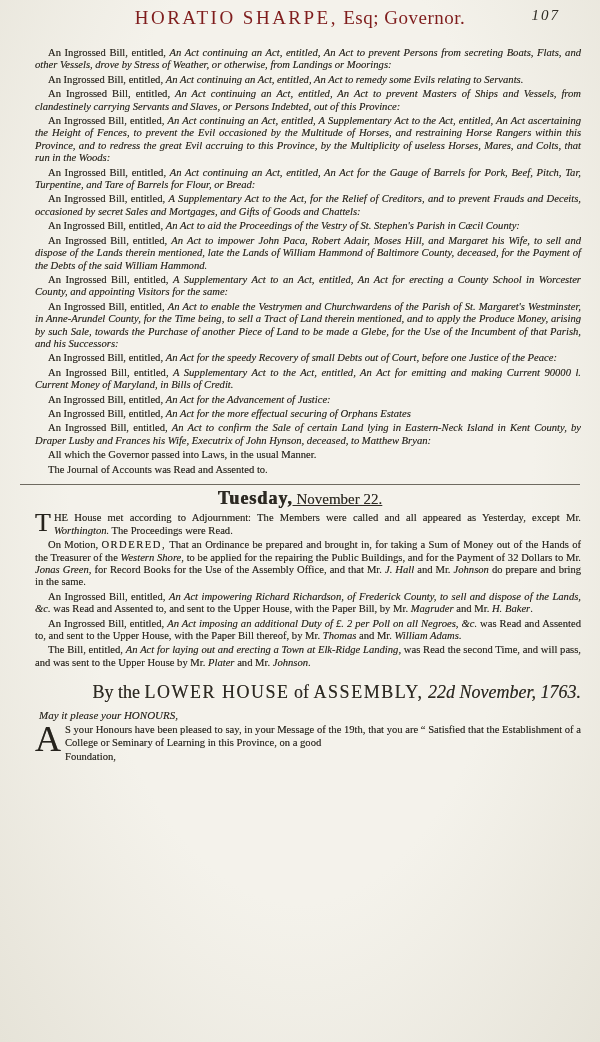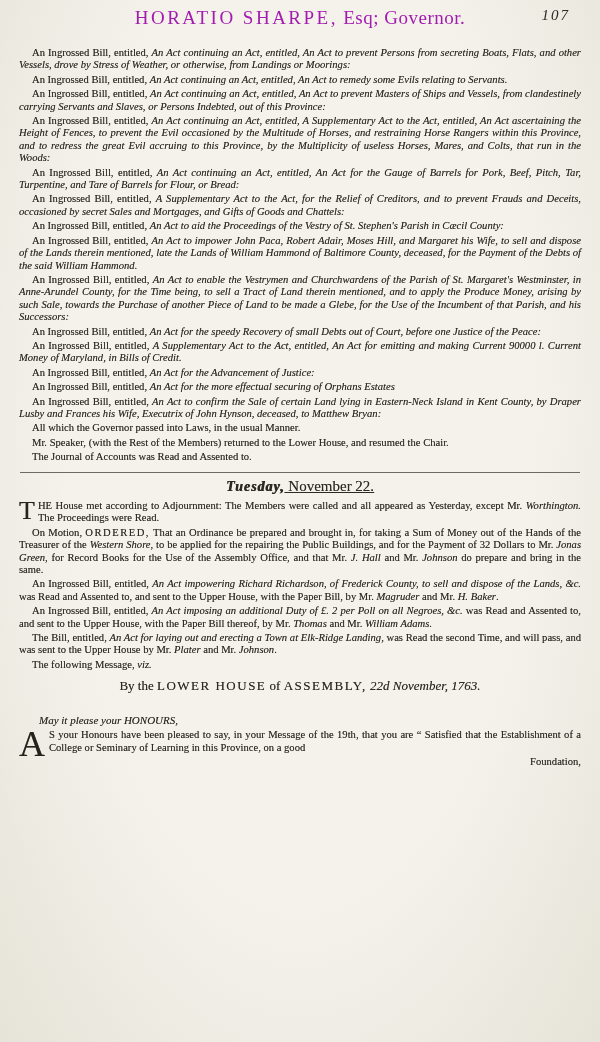--- a/index.html
+++ b/index.html
@@ -6,58 +6,57 @@
   body {
     width: 600px; height: 1042px; overflow: hidden;
     background: radial-gradient(ellipse at 50% 40%, #f4f2eb 55%, #e6e3d8 100%);
     font-family: "Liberation Serif", "DejaVu Serif", serif;
     color: #2d2a23;
   }
   .page { width: 600px; height: 1042px; position: relative; }
   .page-header { position: relative; padding-top: 7px; height: 32px; }
   .page-title {
     margin: 0; text-align: center; font-weight: normal;
-    font-size: 19px; letter-spacing: 2.5px; color: #a21caf;
+    font-size: 19px; letter-spacing: 2.5px; color: #7f1d1d;
   }
   .title-rest { letter-spacing: 0.5px; }
   .page-number {
-    position: absolute; right: 30px; top: 7px;
+    position: absolute; right: 40px; top: 7px;
     font-size: 15px; font-style: italic; letter-spacing: 2px;
   }
   .page-body {
     padding: 8px 19px 0 19px;
     font-size: 10.6px; line-height: 12.4px;
     text-align: justify;
     text-shadow: 0 0 0.3px rgba(45,40,30,0.55);
   }
-  .para { margin: 0 0 2px 0; text-indent: 13px; }
+  .para { margin: 0 0 2px 16px; text-indent: 13px; }
   .para.noindent { text-indent: 0; }
   .seg-r { font-style: normal; }
   .seg-i { font-style: italic; }
   .seg-c { letter-spacing: 1.5px; }
   .dropcap {
     float: left; font-size: 26px; line-height: 20px;
     padding: 1px 3px 0 0; color: #26231d;
   }
   .dropcap.big { font-size: 36px; line-height: 28px; padding-right: 4px; }
   .section-rule { border: 0; border-top: 1px solid #6e6a60; margin: 8px 1px 7px 1px; }
   .section-heading { text-align: center; font-weight: normal; margin: 0 0 7px 0; font-size: 15px; }
   .blackletter {
-    font-weight: bold; font-size: 14px;
+    font-weight: bold; font-size: 18px;
     text-shadow: 0.6px 0 0 currentColor;
     letter-spacing: 1px;
-    font-style: italic;
   }
   .heading-date { font-size: 15px; text-decoration: underline; }
   .para.assembly {
-    text-align: center; text-indent: 0;
-    font-size: 13px; margin: 9px 0 6px 0;
+    text-align: right; text-indent: 0;
+    font-size: 18px; margin: 17px 0 6px 0;
   }
-  .para.salutation { text-indent: 20px; font-size: 11px; margin: 21px 0 3px 0; }
-  .para.catchword { text-align: right; text-indent: 0; margin-top: 0; }
+  .para.salutation { text-indent: 20px; font-size: 11px; margin: 10px 0 3px 0; }
+  .para.catchword { text-indent: 0; margin-top: 0; }
 </style>
 </head>
 <body>
 
 <div class="page">
 
   <header class="page-header">
     <h1 class="page-title">
       <span class="title-caps">HORATIO SHARPE,</span><span class="title-rest"> Esq; Governor.</span>
     </h1>
@@ -68,44 +67,43 @@
 
     <section class="section">
         <p class="para"><span class="seg-r">An Ingrossed Bill, entitled, </span><span class="seg-i">An Act continuing an Act, entitled, An Act to prevent Persons from secreting Boats, Flats, and other Vessels, drove by Stress of Weather, or otherwise, from Landings or Moorings:</span></p>
         <p class="para"><span class="seg-r">An Ingrossed Bill, entitled, </span><span class="seg-i">An Act continuing an Act, entitled, An Act to remedy some Evils relating to Servants.</span></p>
         <p class="para"><span class="seg-r">An Ingrossed Bill, entitled, </span><span class="seg-i">An Act continuing an Act, entitled, An Act to prevent Masters of Ships and Vessels, from clandestinely carrying Servants and Slaves, or Persons Indebted, out of this Province:</span></p>
         <p class="para"><span class="seg-r">An Ingrossed Bill, entitled, </span><span class="seg-i">An Act continuing an Act, entitled, A Supplementary Act to the Act, entitled, An Act ascertaining the Height of Fences, to prevent the Evil occasioned by the Multitude of Horses, and restraining Horse Rangers within this Province, and to redress the great Evil accruing to this Province, by the Multiplicity of useless Horses, Mares, and Colts, that run in the Woods:</span></p>
         <p class="para"><span class="seg-r">An Ingrossed Bill, entitled, </span><span class="seg-i">An Act continuing an Act, entitled, An Act for the Gauge of Barrels for Pork, Beef, Pitch, Tar, Turpentine, and Tare of Barrels for Flour, or Bread:</span></p>
         <p class="para"><span class="seg-r">An Ingrossed Bill, entitled, </span><span class="seg-i">A Supplementary Act to the Act, for the Relief of Creditors, and to prevent Frauds and Deceits, occasioned by secret Sales and Mortgages, and Gifts of Goods and Chattels:</span></p>
         <p class="para"><span class="seg-r">An Ingrossed Bill, entitled, </span><span class="seg-i">An Act to aid the Proceedings of the Vestry of St. Stephen's Parish in Cæcil County:</span></p>
         <p class="para"><span class="seg-r">An Ingrossed Bill, entitled, </span><span class="seg-i">An Act to impower John Paca, Robert Adair, Moses Hill, and Margaret his Wife, to sell and dispose of the Lands therein mentioned, late the Lands of William Hammond of Baltimore County, deceased, for the Payment of the Debts of the said William Hammond.</span></p>
+        <p class="para"><span class="seg-r">An Ingrossed Bill, entitled, </span><span class="seg-i">A Supplementary Act to an Act, entitled, An Act for erecting a County School in Worcester County, and appointing Visitors for the same:</span></p>
         <p class="para"><span class="seg-r">An Ingrossed Bill, entitled, </span><span class="seg-i">An Act to enable the Vestrymen and Churchwardens of the Parish of St. Margaret's Westminster, in Anne-Arundel County, for the Time being, to sell a Tract of Land therein mentioned, and to apply the Produce Money, arising by such Sale, towards the Purchase of another Piece of Land to be made a Glebe, for the Use of the Incumbent of that Parish, and his Successors:</span></p>
         <p class="para"><span class="seg-r">An Ingrossed Bill, entitled, </span><span class="seg-i">An Act for the speedy Recovery of small Debts out of Court, before one Justice of the Peace:</span></p>
         <p class="para"><span class="seg-r">An Ingrossed Bill, entitled, </span><span class="seg-i">A Supplementary Act to the Act, entitled, An Act for emitting and making Current 90000 l. Current Money of Maryland, in Bills of Credit.</span></p>
         <p class="para"><span class="seg-r">An Ingrossed Bill, entitled, </span><span class="seg-i">An Act for the Advancement of Justice:</span></p>
         <p class="para"><span class="seg-r">An Ingrossed Bill, entitled, </span><span class="seg-i">An Act for the more effectual securing of Orphans Estates</span></p>
         <p class="para"><span class="seg-r">An Ingrossed Bill, entitled, </span><span class="seg-i">An Act to confirm the Sale of certain Land lying in Eastern-Neck Island in Kent County, by Draper Lusby and Frances his Wife, Executrix of John Hynson, deceased, to Matthew Bryan:</span></p>
         <p class="para"><span class="seg-r">All which the Governor passed into Laws, in the usual Manner.</span></p>
-        <p class="para"><span class="seg-r">Mr. Speaker, (with the Rest of the Members) returned to the Lower House, and resumed the Chair.</span></p>
         <p class="para"><span class="seg-r">The Journal of Accounts was Read and Assented to.</span></p>
       </section>
 
     <hr class="section-rule">
 
     <h2 class="section-heading">
       <span class="blackletter">Tuesday,</span><span class="heading-date"> November 22.</span>
     </h2>
 
     <section class="section">
         <p class="para noindent"><span class="dropcap">T</span><span class="seg-r">HE House met according to Adjournment: The Members were called and all appeared as Yesterday, except Mr. </span><span class="seg-i">Worthington.</span><span class="seg-r"> The Proceedings were Read.</span></p>
         <p class="para"><span class="seg-r">On Motion, </span><span class="seg-c">ORDERED,</span><span class="seg-r"> That an Ordinance be prepared and brought in, for taking a Sum of Money out of the Hands of the Treasurer of the </span><span class="seg-i">Western Shore</span><span class="seg-r">, to be applied for the repairing the Public Buildings, and for the Payment of 32 Dollars to Mr. </span><span class="seg-i">Jonas Green</span><span class="seg-r">, for Record Books for the Use of the Assembly Office, and that Mr. </span><span class="seg-i">J. Hall</span><span class="seg-r"> and Mr. </span><span class="seg-i">Johnson</span><span class="seg-r"> do prepare and bring in the same.</span></p>
         <p class="para"><span class="seg-r">An Ingrossed Bill, entitled, </span><span class="seg-i">An Act impowering Richard Richardson, of Frederick County, to sell and dispose of the Lands, &amp;c.</span><span class="seg-r"> was Read and Assented to, and sent to the Upper House, with the Paper Bill, by Mr. </span><span class="seg-i">Magruder</span><span class="seg-r"> and Mr. </span><span class="seg-i">H. Baker</span><span class="seg-r">.</span></p>
         <p class="para"><span class="seg-r">An Ingrossed Bill, entitled, </span><span class="seg-i">An Act imposing an additional Duty of £. 2 per Poll on all Negroes, &amp;c.</span><span class="seg-r"> was Read and Assented to, and sent to the Upper House, with the Paper Bill thereof, by Mr. </span><span class="seg-i">Thomas</span><span class="seg-r"> and Mr. </span><span class="seg-i">William Adams</span><span class="seg-r">.</span></p>
         <p class="para"><span class="seg-r">The Bill, entitled, </span><span class="seg-i">An Act for laying out and erecting a Town at Elk-Ridge Landing,</span><span class="seg-r"> was Read the second Time, and will pass, and was sent to the Upper House by Mr. </span><span class="seg-i">Plater</span><span class="seg-r"> and Mr. </span><span class="seg-i">Johnson</span><span class="seg-r">.</span></p>
-        <p class="para"><span class="seg-r">The following Message, </span><span class="seg-i">viz.</span></p>
         <p class="para assembly"><span class="seg-r">By the </span><span class="seg-c">LOWER HOUSE</span><span class="seg-r"> of </span><span class="seg-c">ASSEMBLY,</span><span class="seg-i"> 22d November, 1763.</span></p>
         <p class="para salutation"><span class="seg-i">May it please your HONOURS,</span></p>
         <p class="para noindent"><span class="dropcap big">A</span><span class="seg-r">S your Honours have been pleased to say, in your Message of the 19th, that you are “ Satisfied that the Establishment of a College or Seminary of Learning in this Province, on a good</span></p>
         <p class="para catchword"><span class="seg-r">Foundation,</span></p>
       </section>
 
   </main>
 </div>
 
 </body></html>

